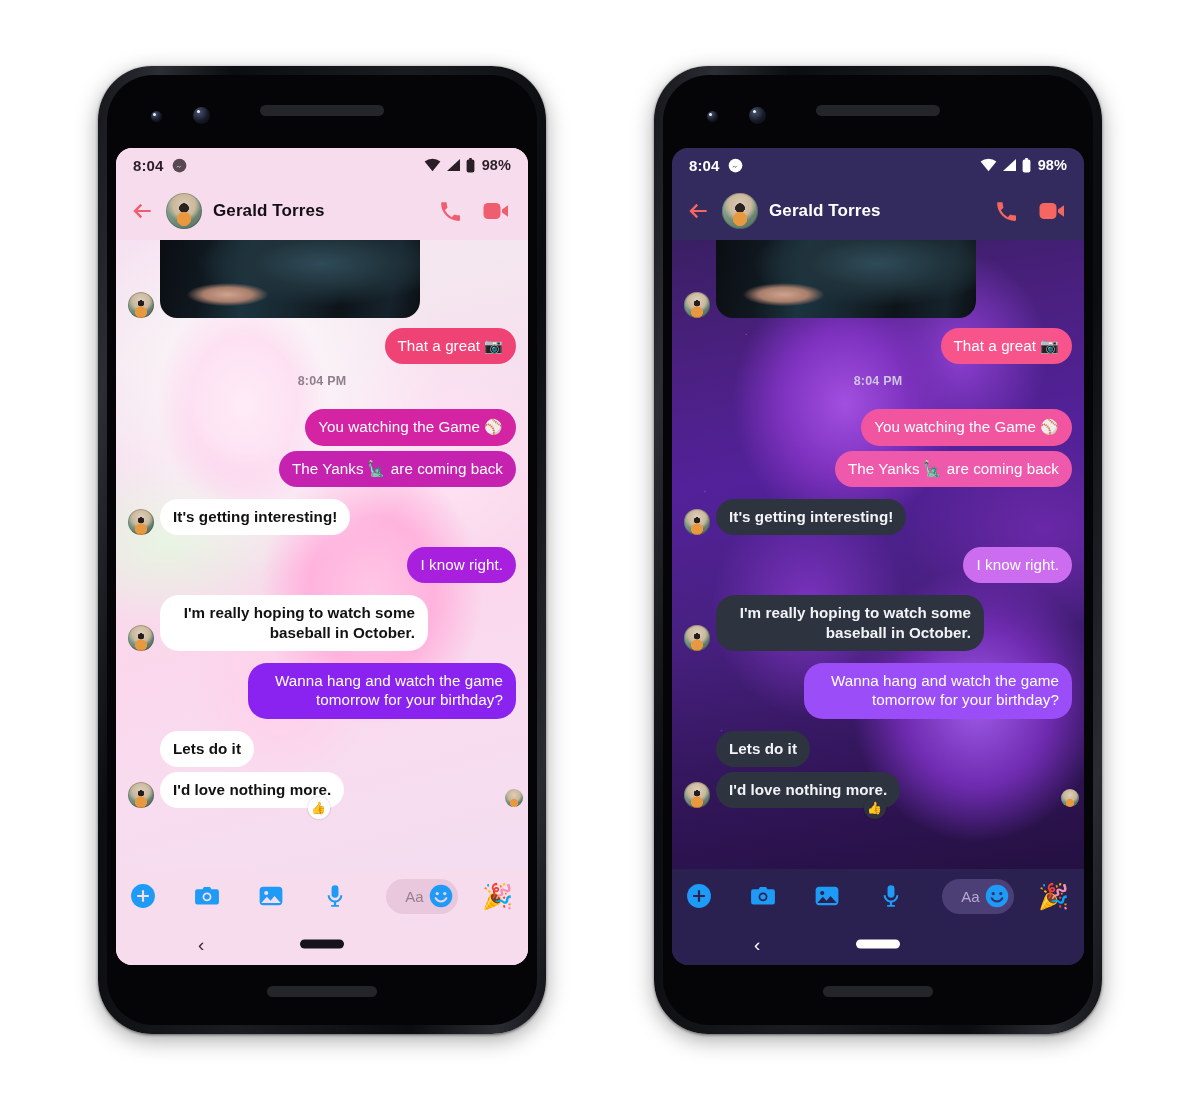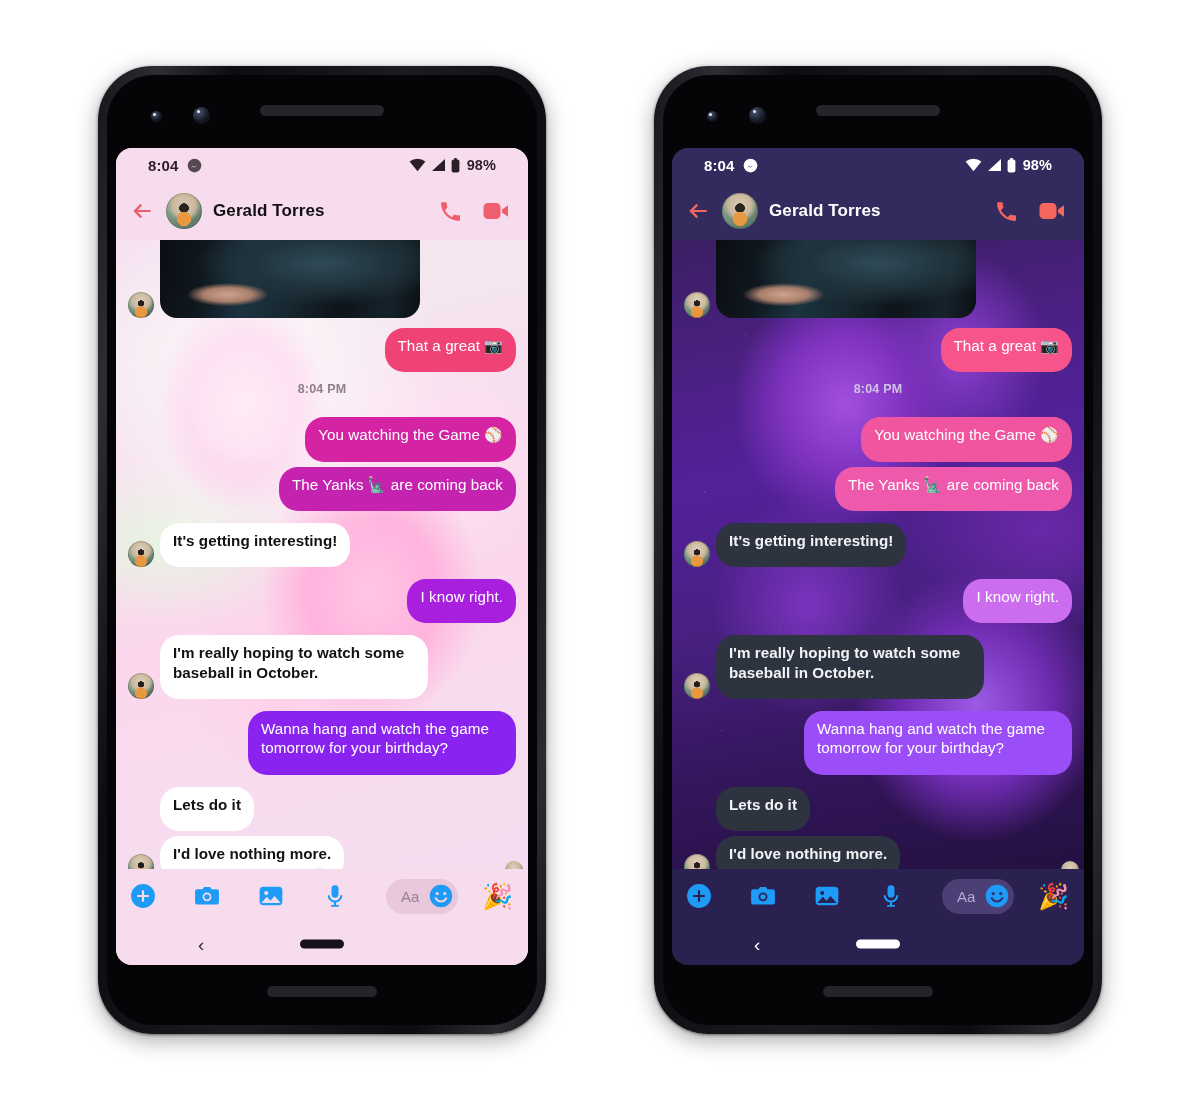--- a/index.html
+++ b/index.html
@@ -66,21 +66,21 @@
     border-radius: 16px;
     overflow: hidden;
     display: flex;
     flex-direction: column;
   }
 
   
   .statusbar {
     height: 34px; flex: 0 0 34px;
     display: flex; align-items: center;
-    padding: 0 32px;
+    padding: 0 17px;
     font-size: 15px; font-weight: 700;
     letter-spacing: .1px;
     z-index: 6;
   }
   .sb-left { display: flex; align-items: center; gap: 9px; }
   .sb-right { margin-left: auto; display: flex; align-items: center; gap: 5px; }
   .sb-pct { font-size: 14.5px; font-weight: 700; margin-left: 2px; }
   .msgr-dot {
     width: 15px; height: 15px; border-radius: 50%;
     display: inline-flex; align-items: center; justify-content: center;
@@ -143,27 +143,28 @@
       radial-gradient(circle at 50% 78%, #e8993f 0%, #e8993f 24%, transparent 25%),
       radial-gradient(circle at 50% 44%, #241f1c 0%, #241f1c 16%, transparent 17%),
       radial-gradient(circle at 50% 33%, #ddd0bd 0%, #cbb89c 40%, transparent 58%),
       linear-gradient(150deg,#a8bba9 0%, #7d9a86 42%, #4e675a 100%);
     box-shadow: inset 0 0 0 1px rgba(0,0,0,.2);
   }
   .avatar-spacer { width: 26px; flex: 0 0 26px; }
 
   .bubble {
     max-width: 268px;
-    padding: 8px 13px 17px;
+    padding: 8px 13px 9px;
     border-radius: 19px;
     font-size: 15.2px;
     line-height: 1.27;
     letter-spacing: .05px;
     word-wrap: break-word;
     position: relative;
+    text-align: right;
   }
   .bubble.in { font-weight: 700; }
   .bubble.out { font-weight: 400; color: #fff; }
   .bubble .emo { font-size: 15px; }
 
   .ts {
     text-align: center;
     font-size: 12.5px;
     font-weight: 700;
     letter-spacing: .2px;
@@ -188,20 +189,21 @@
       linear-gradient(150deg,#a8bba9 0%, #7d9a86 42%, #4e675a 100%);
     z-index: 5;
   }
 
   
   .composer {
     flex: 0 0 54px; height: 54px;
     display: flex; align-items: center;
     gap: 16px; padding: 0 14px;
     z-index: 6;
+    text-align: center;
   }
   .comp-ic { flex: 0 0 auto; width: 26px; height: 26px; margin-right: 22px; cursor: pointer; }
   .comp-ic svg { display: block; }
   .input-pill {
     flex: 1 1 auto; height: 35px; border-radius: 18px;
     display: flex; align-items: center;
     padding: 0 4px 0 15px;
     min-width: 0;
   }
   .input-pill .ph { font-size: 15px; flex: 1 1 auto; }

